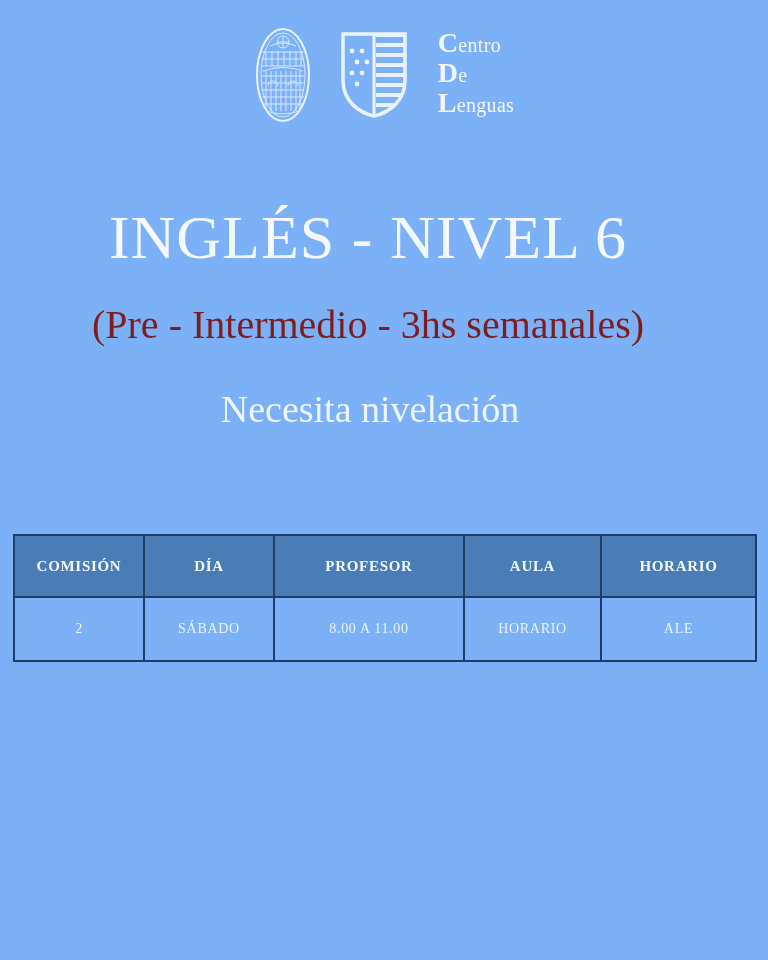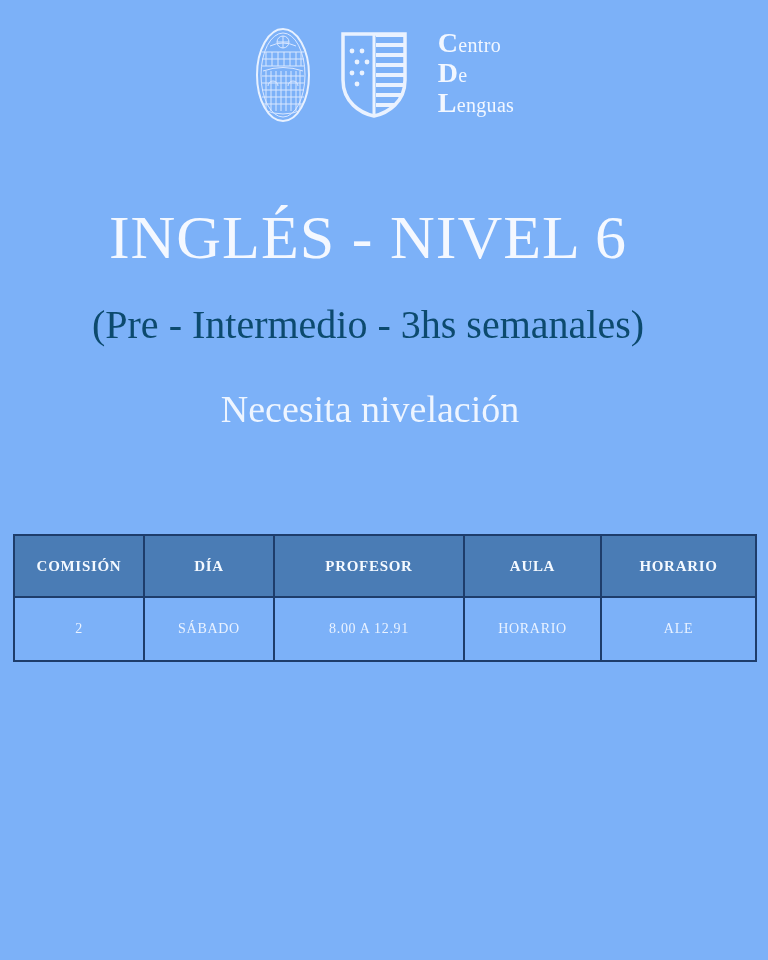--- a/index.html
+++ b/index.html
@@ -71,21 +71,21 @@
   }
   .main-title {
     color: #f4f8ff;
     font-size: 62px;
     line-height: 78px;
     letter-spacing: 1px;
     font-weight: normal;
     margin: 0;
   }
   .sub-title {
-    color: #0c4a6e;
+    color: #7f1d1d;
     font-size: 40px;
     line-height: 54px;
     margin: 22px 0 0 0;
     font-weight: normal;
   }
   .note-title {
     color: #eef5ff;
     font-size: 38px;
     line-height: 50px;
     margin: 32px 0 0 4px;
@@ -213,18 +213,18 @@
       <th>DÍA</th>
       <th>PROFESOR</th>
       <th>AULA</th>
       <th>HORARIO</th>
     </tr>
   </thead>
   <tbody>
     <tr>
       <td>2</td>
       <td>SÁBADO</td>
-      <td>8.00 A 12.91</td>
+      <td>8.00 A 11.00</td>
       <td>HORARIO</td>
       <td>ALE</td>
     </tr>
   </tbody>
 </table>
 
 </body></html>

